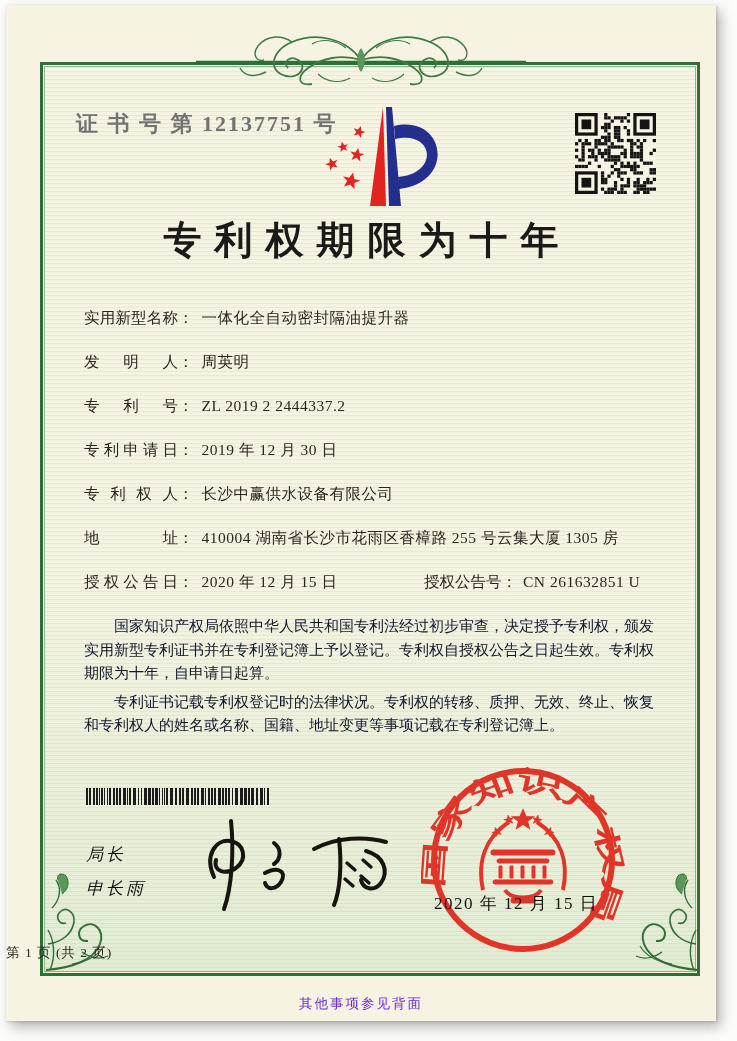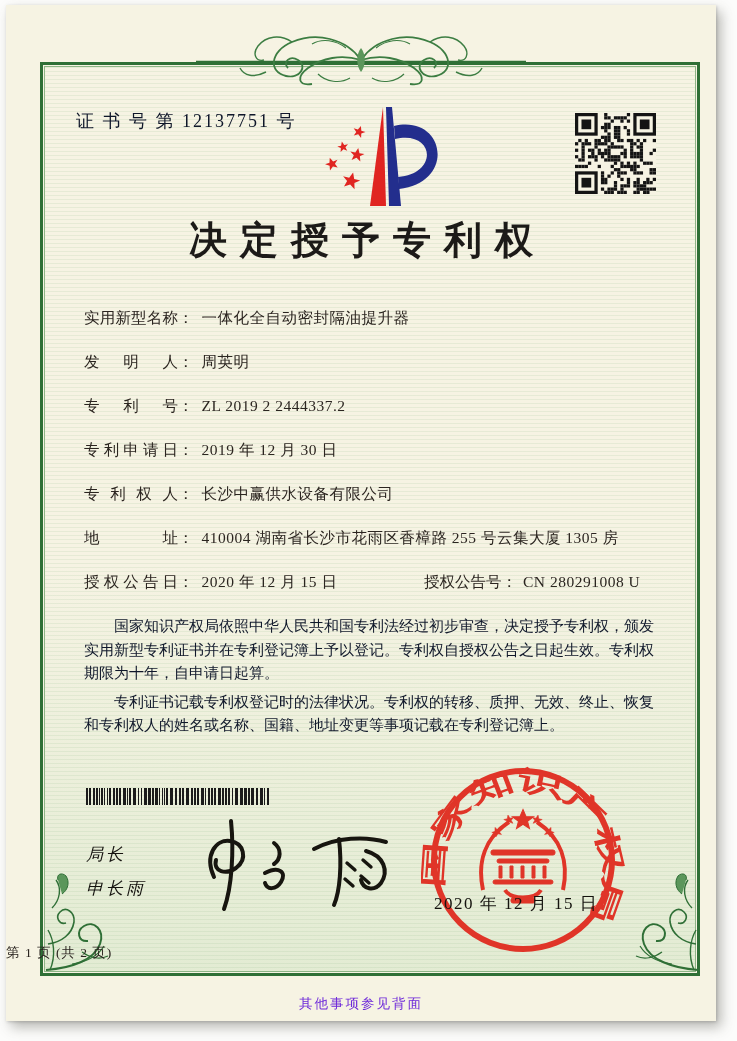--- a/index.html
+++ b/index.html
@@ -30,21 +30,21 @@
       repeating-linear-gradient(180deg, rgba(140,185,135,.15) 0px, rgba(140,185,135,.15) 1px, transparent 1px, transparent 4px),
       linear-gradient(180deg, rgba(240,238,220,0) 55%, rgba(203,226,192,.45) 100%);
   }
   .ornament-top { position:absolute; left:50%; top:15px; transform:translateX(-50%); }
   .corner-orn { position:absolute; top:843px; }
   .corner-orn.left { left:36px; }
   .corner-orn.right { left:622px; transform:scaleX(-1); }
 
   .cert-no {
     position:absolute; left:70px; top:104px;
-    font-size:18px; letter-spacing:2px; color:#0f172a; font-weight:normal;
+    font-size:22px; letter-spacing:2px; color:#737373; font-weight:bold;
   }
   .logo { position:absolute; left:293px; top:97px; }
   .qr { position:absolute; left:569px; top:108px; }
 
   .title {
     position:absolute; left:0; top:210px; width:100%;
     text-align:center; font-size:38px; font-weight:bold; color:#1c1a18;
     letter-spacing:13px; text-indent:13px;
   }
 
@@ -362,21 +362,21 @@
       <rect x="3" y="3" width="15" height="15" fill="#f6f3e3"></rect>
       <rect x="6" y="6" width="9" height="9" fill="#141414"></rect>
       <rect x="54" y="0" width="21" height="21" fill="#141414"></rect>
       <rect x="57" y="3" width="15" height="15" fill="#f6f3e3"></rect>
       <rect x="60" y="6" width="9" height="9" fill="#141414"></rect>
       <rect x="0" y="54" width="21" height="21" fill="#141414"></rect>
       <rect x="3" y="57" width="15" height="15" fill="#f6f3e3"></rect>
       <rect x="6" y="60" width="9" height="9" fill="#141414"></rect>
     </svg>
 
-  <div class="title">决定授予专利权</div>
+  <div class="title">专利权期限为十年</div>
 
   <div class="fields">
     <div class="frow">
       <span class="flabel">实用新型名称</span><span class="fcolon">：</span><span class="fvalue">一体化全自动密封隔油提升器</span>
     </div>
     <div class="frow">
       <span class="flabel">发明人</span><span class="fcolon">：</span><span class="fvalue">周英明</span>
     </div>
     <div class="frow">
       <span class="flabel">专利号</span><span class="fcolon">：</span><span class="fvalue">ZL 2019 2 2444337.2</span>
@@ -386,21 +386,21 @@
     </div>
     <div class="frow">
       <span class="flabel">专利权人</span><span class="fcolon">：</span><span class="fvalue">长沙中赢供水设备有限公司</span>
     </div>
     <div class="frow">
       <span class="flabel">地址</span><span class="fcolon">：</span><span class="fvalue">410004 湖南省长沙市花雨区香樟路 255 号云集大厦 1305 房</span>
     </div>
     <div class="frow">
       <span class="flabel">授权公告日</span><span class="fcolon">：</span><span class="fvalue">2020 年 12 月 15 日</span>
       <span class="grant-second">
-        <span>授权公告号</span><span class="fcolon">：</span><span class="fvalue">CN 280291008 U</span>
+        <span>授权公告号</span><span class="fcolon">：</span><span class="fvalue">CN 261632851 U</span>
       </span>
     </div>
   </div>
 
   <div class="body-text">
     <p>国家知识产权局依照中华人民共和国专利法经过初步审查，决定授予专利权，颁发实用新型专利证书并在专利登记簿上予以登记。专利权自授权公告之日起生效。专利权期限为十年，自申请日起算。</p>
     <p>专利证书记载专利权登记时的法律状况。专利权的转移、质押、无效、终止、恢复和专利权人的姓名或名称、国籍、地址变更等事项记载在专利登记簿上。</p>
   </div>
 
   <svg class="barcode" id="barcode" width="190" height="17" viewBox="0 0 190 17">

